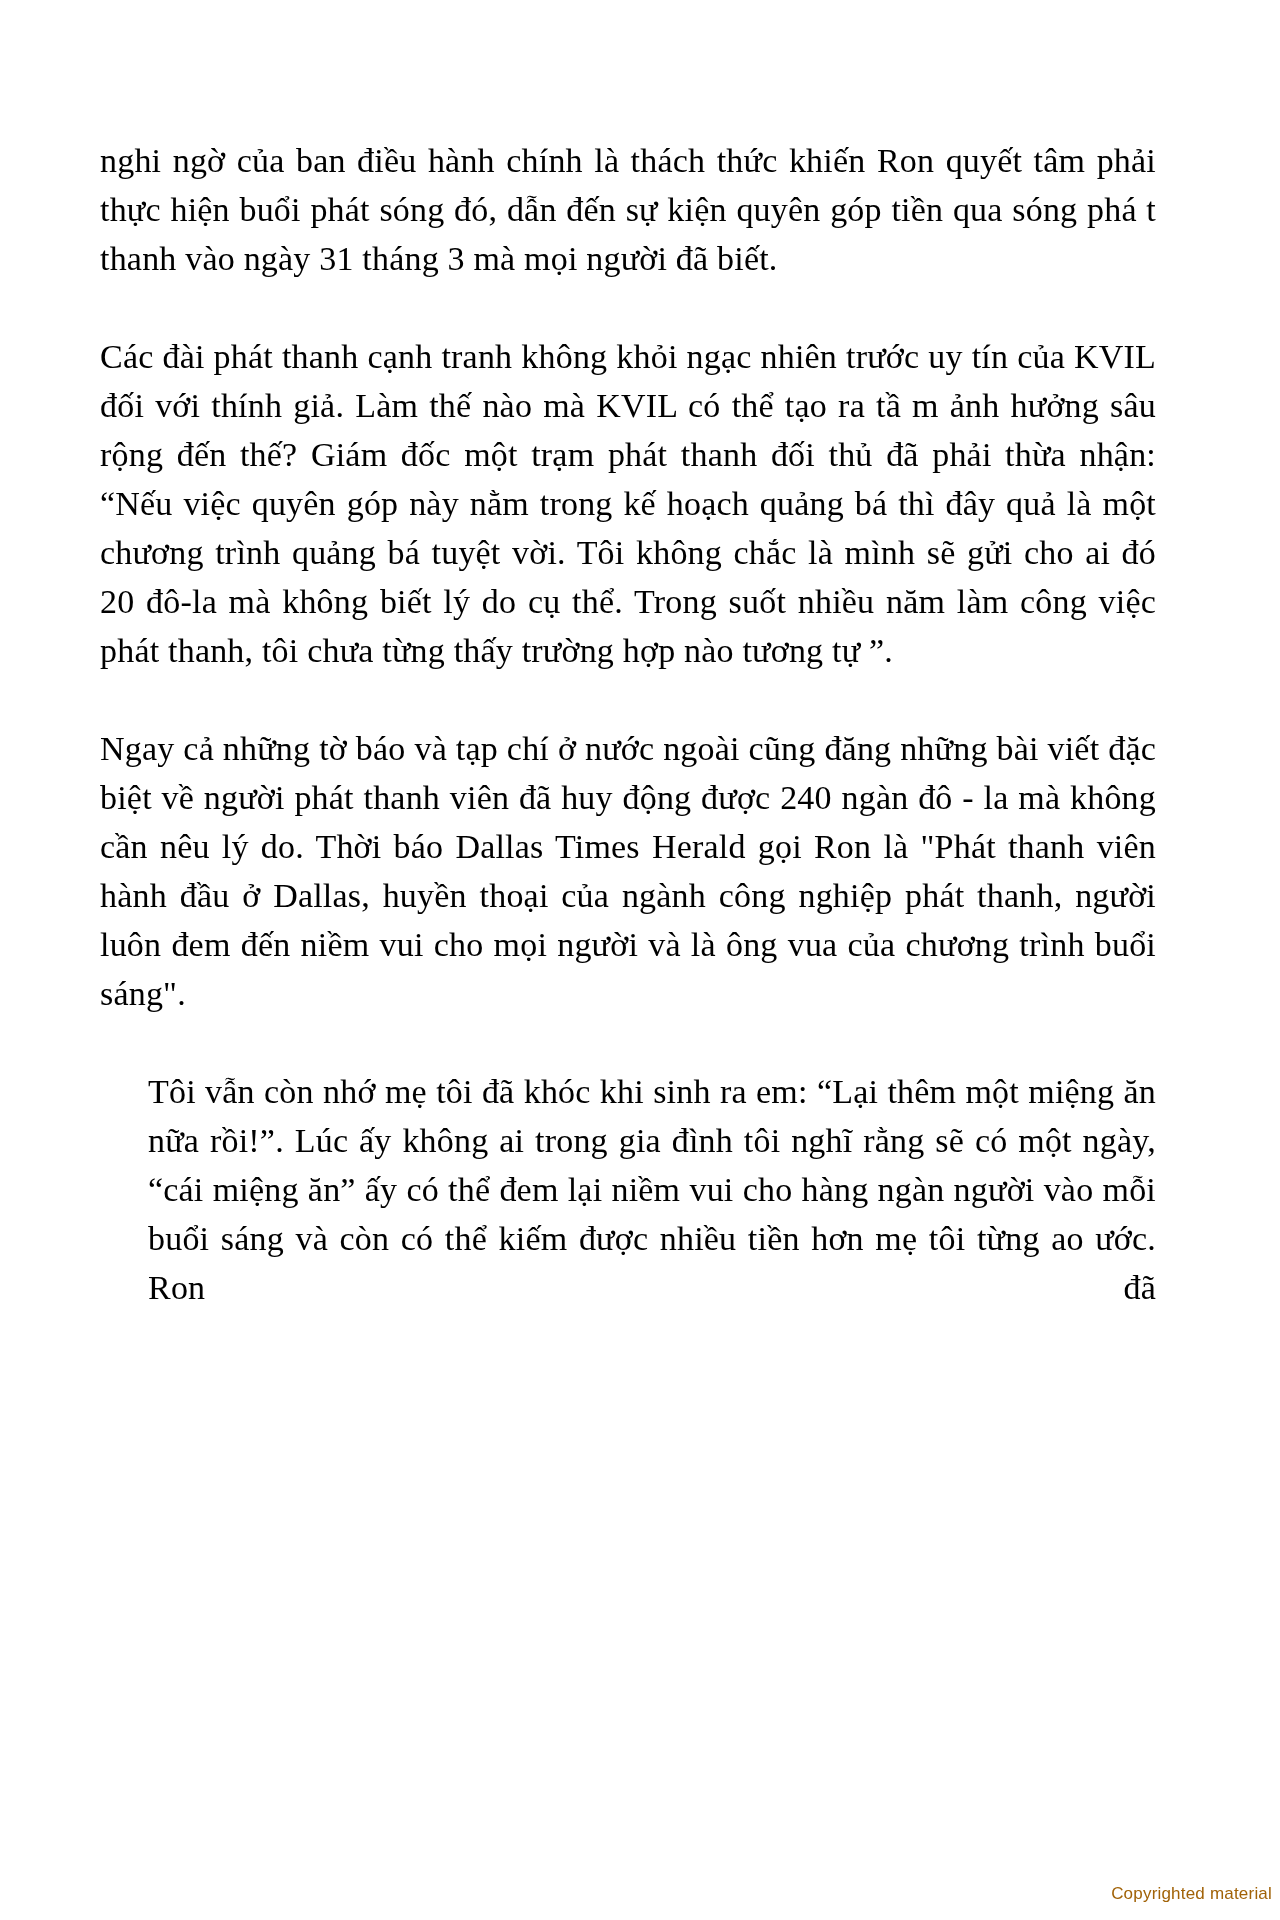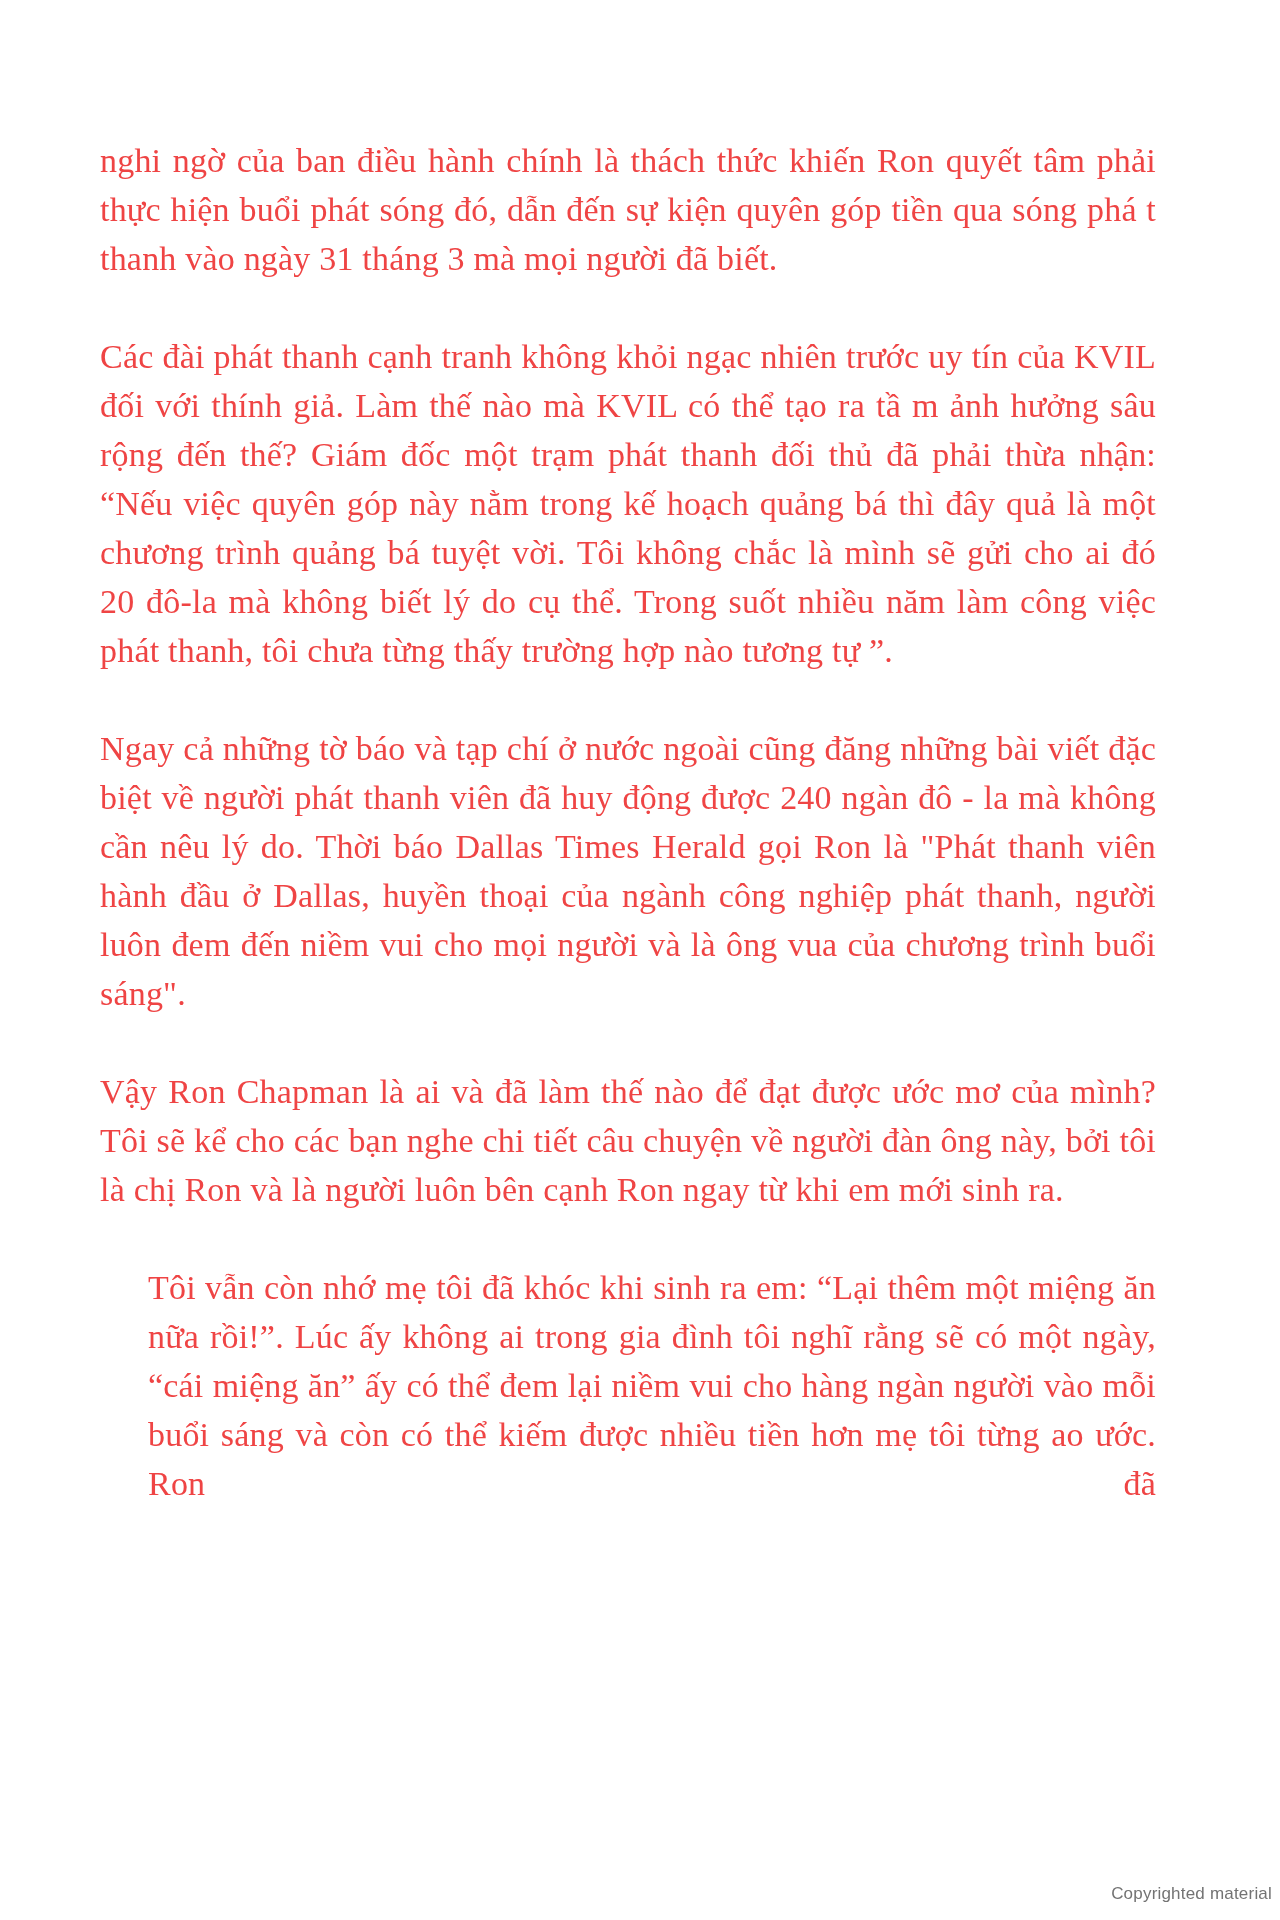--- a/index.html
+++ b/index.html
@@ -18,46 +18,45 @@
   .text-block {
     position: absolute;
     top: 136px;
     left: 100px;
     width: 1056px;
   }
   .text-block p {
     margin: 0 0 49px 0;
     font-size: 34px;
     line-height: 49px;
-    color: #ef4444;
+    color: #000000;
     text-align: justify;
     letter-spacing: 0.2px;
   }
   .text-block p.continues {
     
     text-align-last: justify;
     margin-bottom: 0;
     margin-left: 48px;
   }
   .watermark {
     position: absolute;
     right: 8px;
     bottom: 16px;
     font-family: "Liberation Sans", "DejaVu Sans", sans-serif;
     font-size: 17px;
-    color: #737373;
+    color: #a16207;
     letter-spacing: 0.2px;
     margin-top: 12px;
   }
 </style>
 </head>
 <body>
 
 <div class="page">
   <div class="text-block">
     <p>nghi ngờ của ban điều hành chính là thách thức khiến Ron quyết tâm phải thực hiện buổi phát sóng đó, dẫn đến sự kiện quyên góp tiền qua sóng phá t thanh vào ngày 31 tháng 3 mà mọi người đã biết.</p>
     <p>Các đài phát thanh cạnh tranh không khỏi ngạc nhiên trước uy tín của KVIL đối với thính giả. Làm thế nào mà KVIL có thể tạo ra tầ m ảnh hưởng sâu rộng đến thế? Giám đốc một trạm phát thanh đối thủ đã phải thừa nhận: “Nếu việc quyên góp này nằm trong kế hoạch quảng bá thì đây quả là một chương trình quảng bá tuyệt vời. Tôi không chắc là mình sẽ gửi cho ai đó 20 đô-la mà không biết lý do cụ thể. Trong suốt nhiều năm làm công việc phát thanh, tôi chưa từng thấy trường hợp nào tương tự ”.</p>
     <p>Ngay cả những tờ báo và tạp chí ở nước ngoài cũng đăng những bài viết đặc biệt về người phát thanh viên đã huy động được 240 ngàn đô - la mà không cần nêu lý do. Thời báo Dallas Times Herald gọi Ron là "Phát thanh viên hành đầu ở Dallas, huyền thoại của ngành công nghiệp phát thanh, người luôn đem đến niềm vui cho mọi người và là ông vua của chương trình buổi sáng".</p>
-    <p>Vậy Ron Chapman là ai và đã làm thế nào để đạt được ước mơ của mình? Tôi sẽ kể cho các bạn nghe chi tiết câu chuyện về người đàn ông này, bởi tôi là chị Ron và là người luôn bên cạnh Ron ngay từ khi em mới sinh ra.</p>
     <p class="continues">Tôi vẫn còn nhớ mẹ tôi đã khóc khi sinh ra em: “Lại thêm một miệng ăn nữa rồi!”. Lúc ấy không ai trong gia đình tôi nghĩ rằng sẽ có một ngày, “cái miệng ăn” ấy có thể đem lại niềm vui cho hàng ngàn người vào mỗi buổi sáng và còn có thể kiếm được nhiều tiền hơn mẹ tôi từng ao ước. Ron đã</p>
   </div>
   <div class="watermark">Copyrighted material</div>
 </div>
 
 </body></html>

